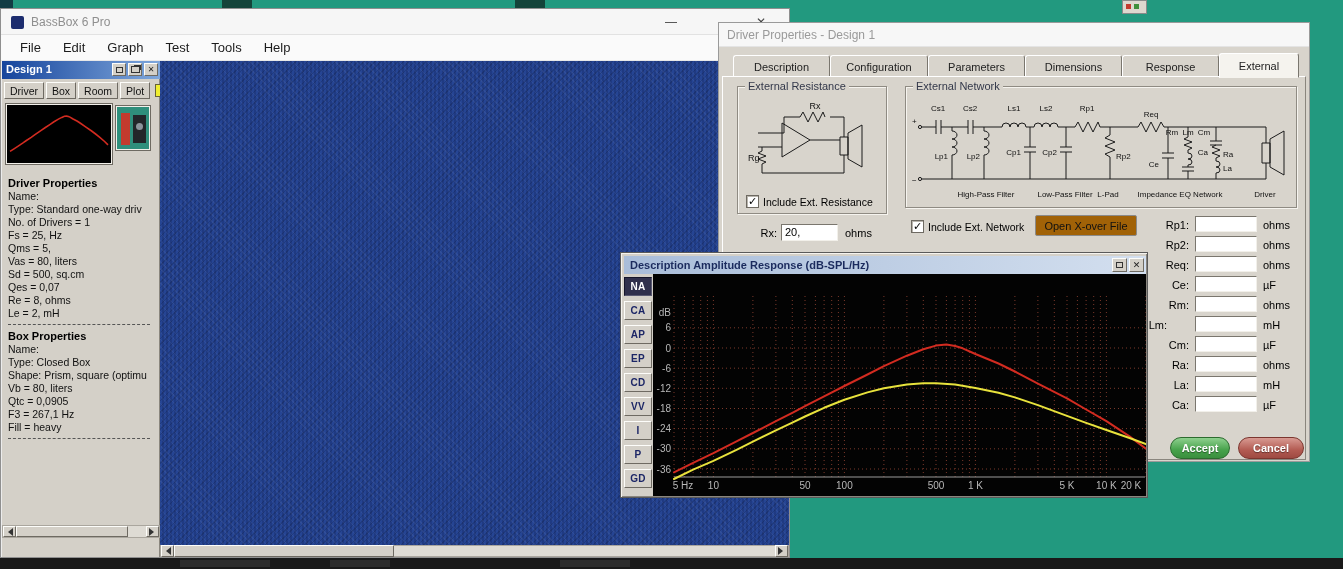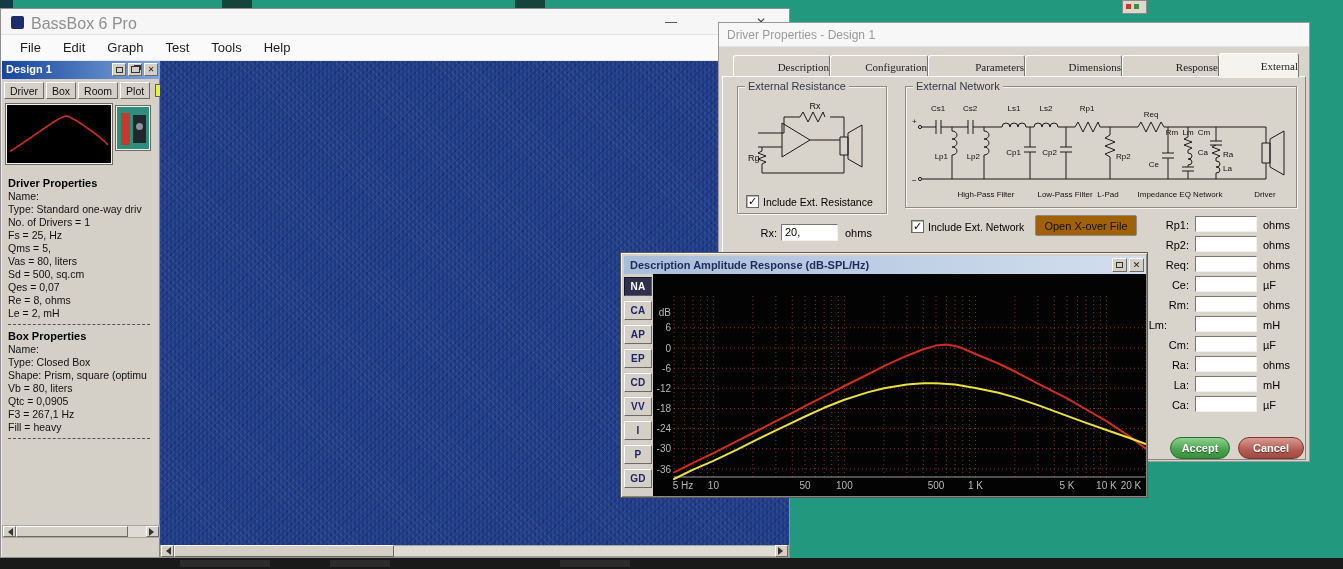--- a/index.html
+++ b/index.html
@@ -8,21 +8,21 @@
   .desktop{position:relative;width:1343px;height:569px;overflow:hidden;background:#22997f;}
   .abs{position:absolute;}
   .win{position:absolute;}
   .bevel{background:#d4d0c8;border:1px solid;border-color:#fdfdfa #6e6a62 #6e6a62 #fdfdfa;}
   .sunken{background:#fff;border:1px solid;border-color:#7a766e #f2f0ea #f2f0ea #7a766e;}
   .flexc{display:flex;align-items:center;justify-content:center;}
 
   
   .main-win{left:0;top:8px;width:790px;height:550px;background:#ececec;border:1px solid #8f8f8f;}
   .main-cap{left:0;top:0;right:0;height:26px;background:#f6f6f6;border-bottom:1px solid #e2e2e2;}
-  .main-title{position:absolute;left:30px;top:6px;font-size:16px;color:#8f8f8f;}
+  .main-title{position:absolute;left:30px;top:6px;font-size:12px;color:#8f8f8f;}
   .app-ico{position:absolute;left:10px;top:7px;width:13px;height:13px;background:#1c2c6e;border-radius:2px;}
   .capbtn{position:absolute;top:0;width:36px;height:26px;color:#444;font-size:12px;}
   .menubar{left:0;top:26px;right:0;height:26px;background:#fafafa;display:flex;align-items:center;padding-left:8px;border-bottom:1px solid #e8e8e8;}
   .menu-item{padding:4px 11px;font-size:13px;color:#1c1c1c;line-height:26px;}
 
   
   .panel{left:1px;top:52px;width:158px;height:496px;background:#d4d0c8;border-right:1px solid #8a867e;}
   .panel-cap{left:0;top:0;width:158px;height:18px;background:linear-gradient(90deg,#16459c,#7fa7dc);}
   .panel-title{position:absolute;left:4px;top:2px;font-size:11px;font-weight:bold;color:#fff;}
   .pcapbtns{position:absolute;right:2px;top:2px;display:flex;gap:2px;}
@@ -46,22 +46,22 @@
   .mdi{left:159px;top:52px;width:629px;height:484px;background-color:#24418c;
     background-image:repeating-linear-gradient(45deg,rgba(255,255,255,.05) 0 1px,transparent 1px 5px),
     repeating-linear-gradient(135deg,rgba(0,0,0,.14) 0 1px,transparent 1px 4px),
     repeating-linear-gradient(90deg,rgba(40,75,160,.35) 0 2px,rgba(12,28,86,.18) 2px 4px);}
 
   
   .dialog{left:718px;top:22px;width:592px;height:440px;background:#d8d4cc;border:1px solid #9a9a9a;}
   .dlg-cap{left:0;top:0;width:590px;height:24px;background:#f7f7f7;border-bottom:1px solid #e4e4e4;}
   .dlg-title{position:absolute;left:8px;top:5px;font-size:12px;color:#9a9a9a;}
   .tabs{left:14px;top:30px;display:flex;align-items:flex-end;}
-  .tab{height:23px;line-height:23px;text-align:right;font-size:11px;color:#222;background:#d8d4cc;
-       border:1px solid;border-color:#fff #7a766e #7a766e #fff;border-radius:3px 3px 0 0;font-family:Liberation Serif, serif;}
+  .tab{height:23px;line-height:23px;text-align:center;font-size:11px;color:#222;background:#d8d4cc;
+       border:1px solid;border-color:#fff #7a766e #7a766e #fff;border-radius:3px 3px 0 0;}
   .tab.active{height:25px;line-height:25px;background:#f5f3ee;border-bottom:1px solid #f5f3ee;position:relative;z-index:3;}
   .dlg-content{left:3px;top:53px;width:584px;height:384px;background:#d8d4cc;border:1px solid;border-color:#fff #8a867e #8a867e #fff;}
   .group{position:absolute;border:1px solid #8f8b83;box-shadow:inset 1px 1px 0 #f6f4ef,1px 1px 0 #f6f4ef;}
   .group-label{position:absolute;top:-7px;left:7px;background:#d8d4cc;padding:0 3px;font-size:11px;color:#33384a;}
   .ck{fill:none;stroke:#1b1b1b;stroke-width:1;}
   .cl{font-family:"Liberation Sans",sans-serif;font-size:8px;fill:#101010;}
   .cl9{font-family:"Liberation Sans",sans-serif;font-size:9px;fill:#101010;}
   .cbx{width:13px;height:13px;background:#fff;border:1px solid #6e6a62;box-shadow:inset 1px 1px 0 #b9b5ad;font-size:11px;line-height:11px;color:#000;text-align:center;flex:none;}
   .cbl{font-size:10.5px;color:#000;margin-left:4px;white-space:nowrap;}
   .fldlab{position:absolute;width:50px;text-align:right;font-size:11px;color:#000;}

